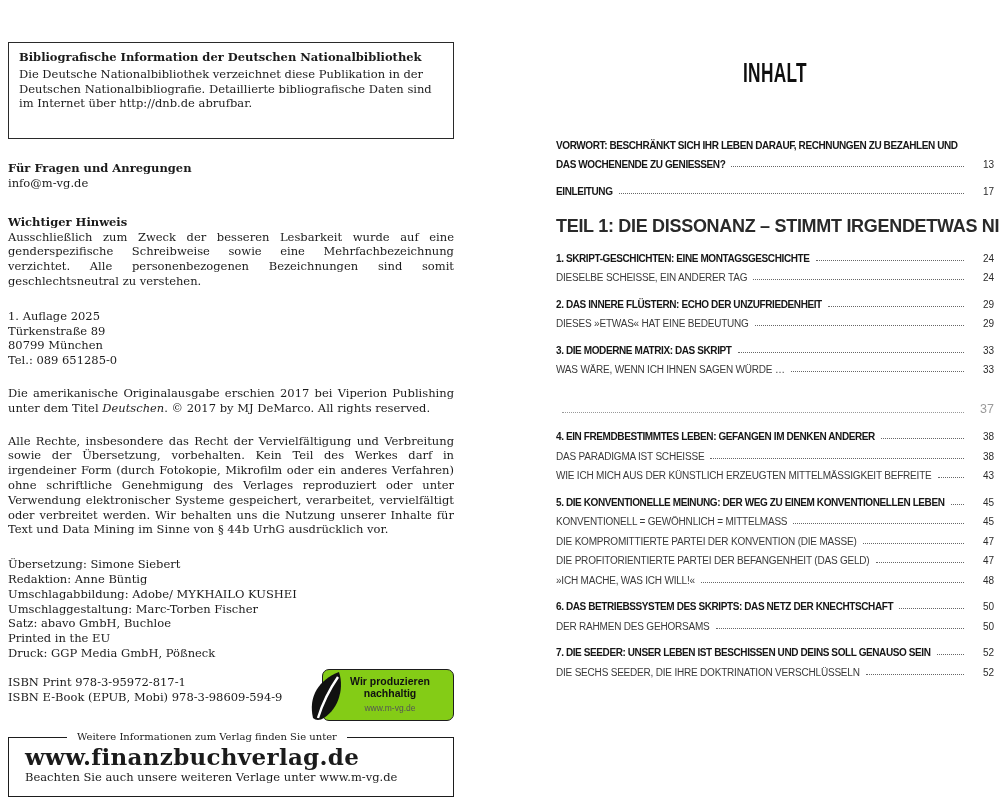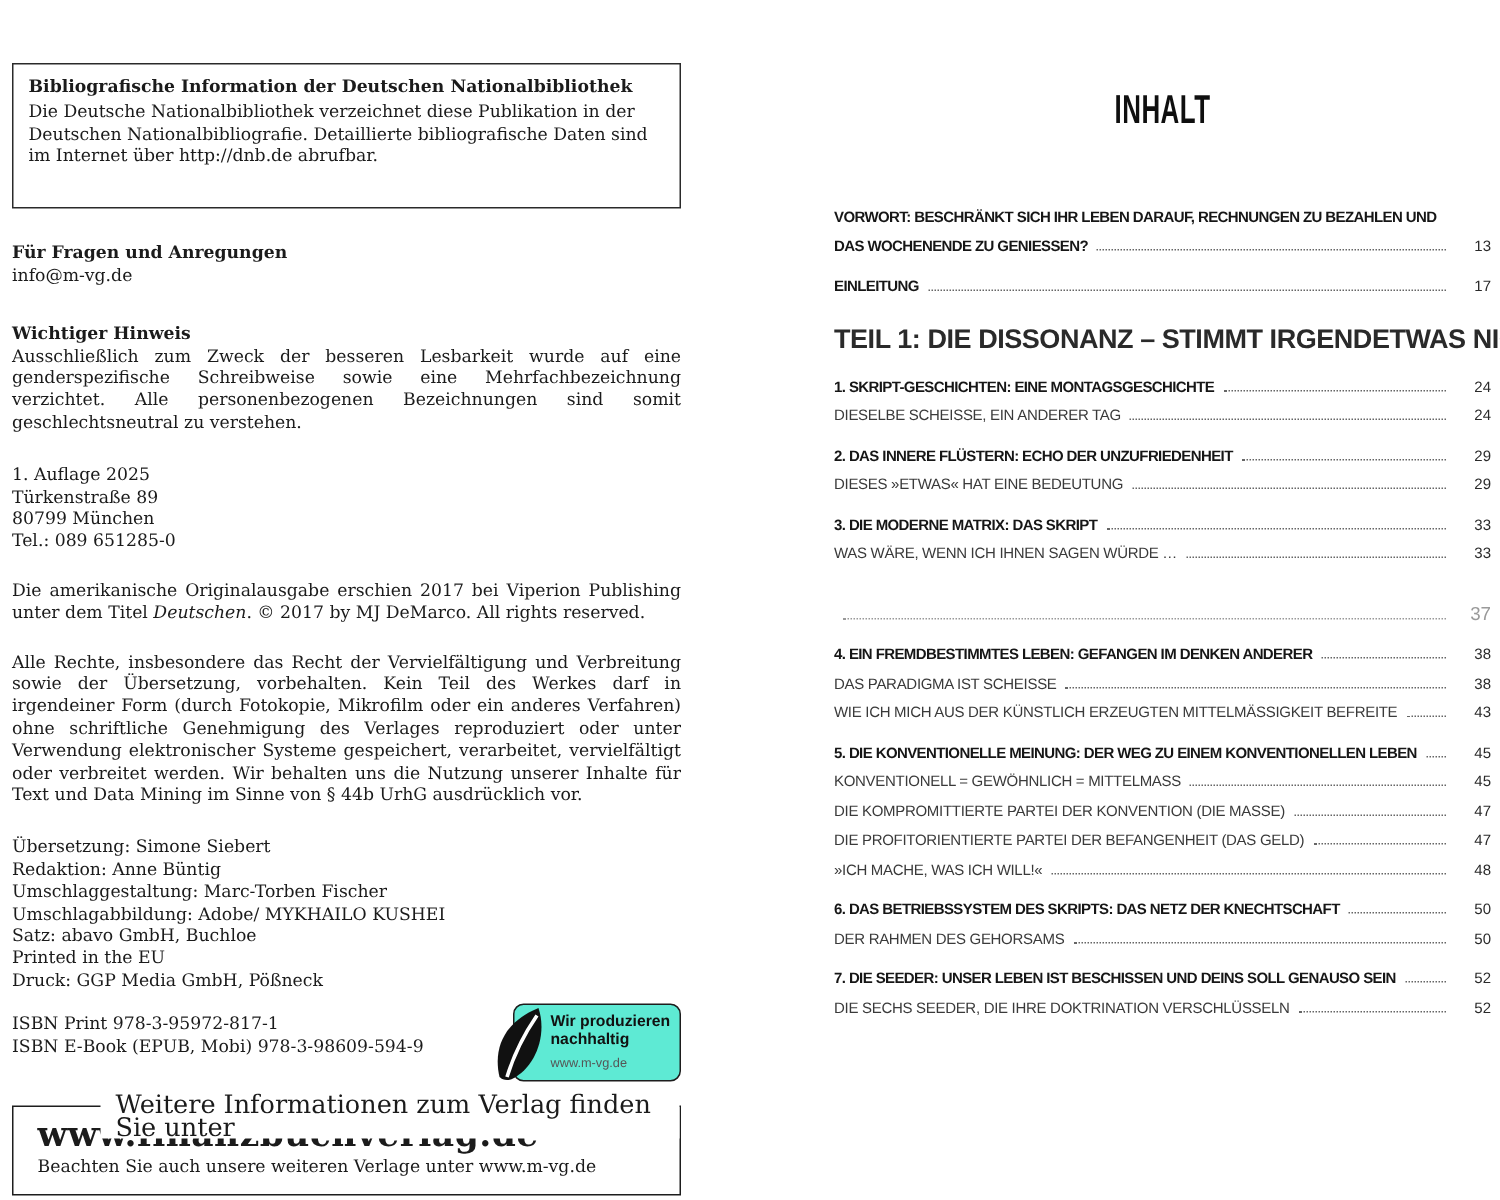--- a/index.html
+++ b/index.html
@@ -13,28 +13,28 @@
   .bib-box .b{margin-bottom:2px;}
   .blk-contact{margin-top:22px;}
   .blk-notice{margin-top:24px;}
   .blk-edition{margin-top:20px;}
   .blk-original{margin-top:18px;}
   .blk-rights{margin-top:18px;}
   .blk-credits{margin-top:20px;}
   .isbn-row{margin-top:14px;position:relative;min-height:56px;}
 
   .eco-badge{position:absolute;right:0;top:-6px;width:86px;border:1.5px solid #1d1d1d;border-radius:7px;
-             padding:5px 0 4px 24px;background:#5eead4;
+             padding:5px 20px 4px 24px;text-align:center;background:#84cc16;
              font-family:"Liberation Sans",sans-serif;}
   .eco-line{font-size:10.5px;font-weight:bold;line-height:12.5px;color:#111;}
   .eco-url{font-size:8.5px;color:#555;margin-top:1px;}
   .eco-leaf{position:absolute;left:-17px;top:1px;}
 
   .pub-box{margin-top:6px;border:1.6px solid #1d1d1d;position:relative;padding:12px 14px 12px 16px;}
-  .pub-legend{position:absolute;top:-8px;left:58px;background:#fff;padding:0 10px;font-size:17px;color:#1b1b1b;}
+  .pub-legend{position:absolute;top:-8px;left:58px;background:#fff;padding:0 10px;font-size:10px;color:#1b1b1b;}
   .pub-url{font-size:23px;font-weight:bold;letter-spacing:.3px;margin-bottom:5px;}
   .pub-note{font-size:11.5px;}
 
   
   .page-right{position:absolute;left:556px;top:58px;width:438px;font-family:"Liberation Sans",sans-serif;color:#222;}
   .inhalt-title{text-align:center;font-size:27px;font-weight:800;letter-spacing:.5px;color:#0f0f0f;
                 transform:scaleX(.64);transform-origin:center;margin-bottom:42px;}
   .toc-entry{margin-top:0;}
   .toc-entry.chapter{margin-top:7px;}
   .toc-entry.part{margin-top:21px;margin-bottom:5px;}
@@ -79,22 +79,22 @@
 
     <div class="blk-original justify">
       <span>Die amerikanische Originalausgabe erschien 2017 bei Viperion Publishing unter dem Titel </span><i>Deutschen</i><span>. © 2017 by MJ DeMarco. All rights reserved.</span>
     </div>
 
     <div class="blk-rights justify">Alle Rechte, insbesondere das Recht der Vervielfältigung und Verbreitung sowie der Übersetzung, vorbehalten. Kein Teil des Werkes darf in irgendeiner Form (durch Fotokopie, Mikrofilm oder ein anderes Verfahren) ohne schriftliche Genehmigung des Verlages reproduziert oder unter Verwendung elektronischer Systeme gespeichert, verarbeitet, vervielfältigt oder verbreitet werden. Wir behalten uns die Nutzung unserer Inhalte für Text und Data Mining im Sinne von § 44b UrhG ausdrücklich vor.</div>
 
     <div class="blk-credits">
       <div>Übersetzung: Simone Siebert</div>
         <div>Redaktion: Anne Büntig</div>
+        <div>Umschlagabbildung: Adobe/ MYKHAILO KUSHEI</div>
         <div>Umschlaggestaltung: Marc-Torben Fischer</div>
-        <div>Umschlagabbildung: Adobe/ MYKHAILO KUSHEI</div>
         <div>Satz: abavo GmbH, Buchloe</div>
         <div>Printed in the EU</div>
         <div>Druck: GGP Media GmbH, Pößneck</div>
     </div>
 
     <div class="isbn-row">
       <div>ISBN Print 978-3-95972-817-1</div>
         <div>ISBN E-Book (EPUB, Mobi) 978-3-98609-594-9</div>
 
       <div class="eco-badge">

